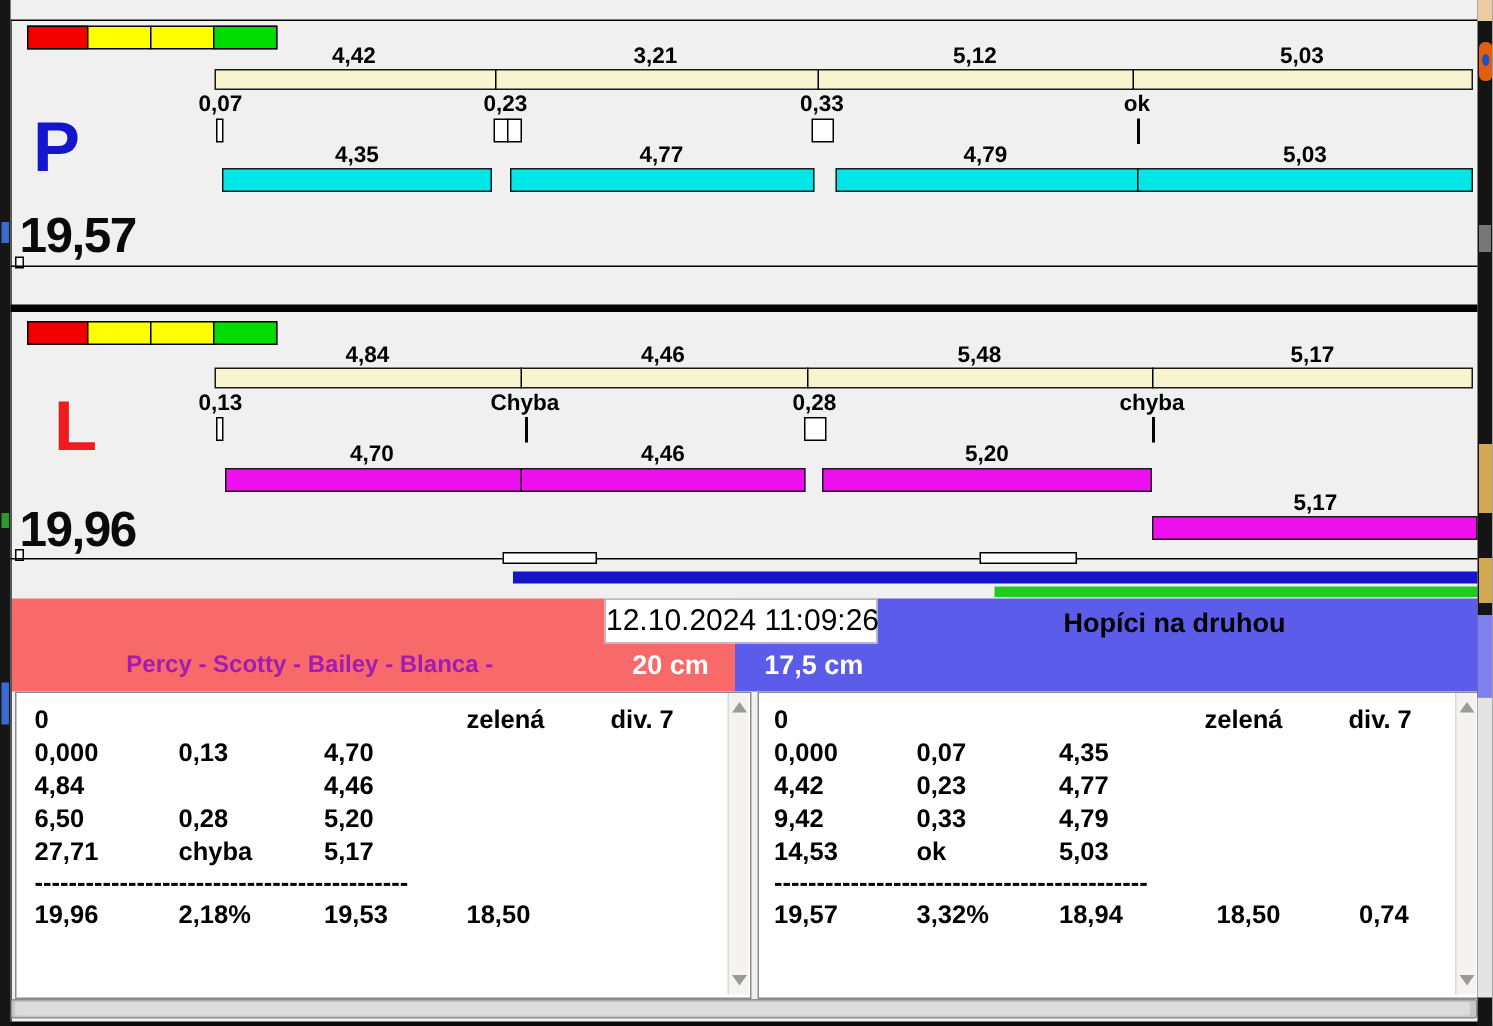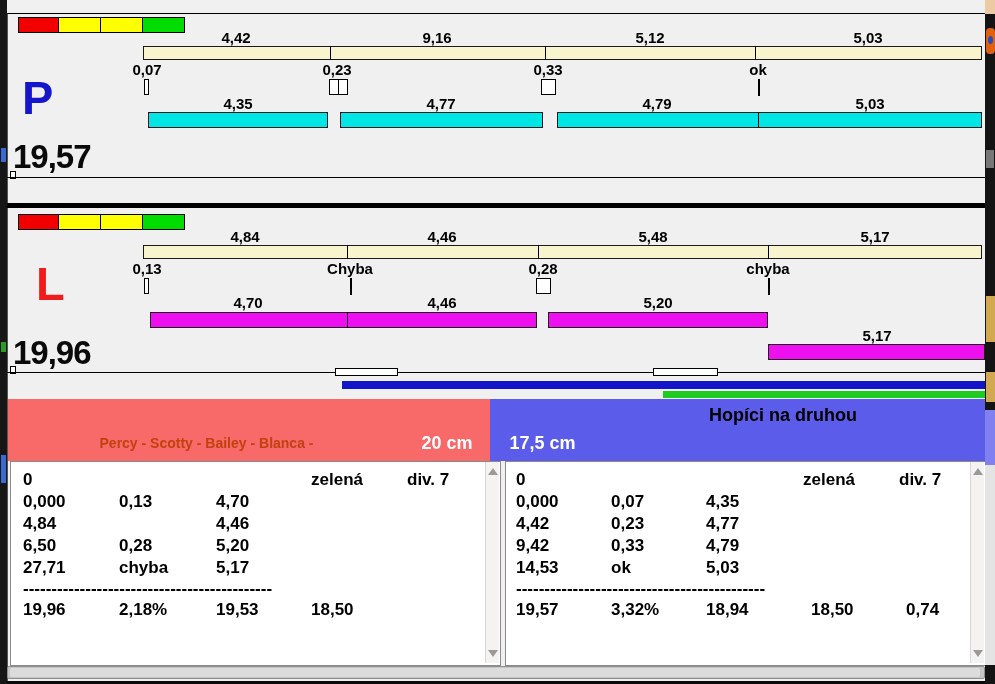--- a/index.html
+++ b/index.html
@@ -22,21 +22,21 @@
             letter-spacing:-1px;white-space:nowrap;line-height:34px;}
   .laneletter{position:absolute;font-size:47px;font-weight:bold;line-height:44px;}
   .tab{position:absolute;top:-10px;height:23px;background:#d6d2ca;border:1px solid #6a6a6a;
        border-bottom:none;border-radius:3px 3px 0 0;text-align:center;
        font-size:12px;font-weight:bold;color:#111;line-height:30px;overflow:hidden;
        box-sizing:border-box;}
   .tab.active{top:-12px;height:26px;background:#ecebe6;z-index:3;line-height:34px;}
   .sq{position:absolute;top:0;height:16px;border:1px solid #000;box-sizing:border-box;}
   .hdr-title{position:absolute;font-size:18px;font-weight:bold;color:#000;
              text-align:center;white-space:nowrap;}
-  .hdr-sub{position:absolute;font-size:14px;font-weight:bold;color:#c2410c;
+  .hdr-sub{position:absolute;font-size:16px;font-weight:bold;color:#a21caf;
            text-align:center;white-space:nowrap;}
   .chip{position:absolute;font-size:18px;font-weight:bold;color:#fff;
         text-align:center;white-space:nowrap;}
   .tbl{position:absolute;background:#fff;border:1px solid #8a8a8a;
        font-size:17px;font-weight:bold;color:#000;}
   .cell{position:absolute;white-space:nowrap;line-height:20px;}
   .dashes{position:absolute;overflow:hidden;white-space:nowrap;letter-spacing:0px;
           font-size:17px;font-weight:bold;line-height:14px;}
   .sb-track{position:absolute;background:#f4f3f1;border-left:1px solid #d8d8d8;}
   .arr-up{position:absolute;width:0;height:0;border-left:5px solid transparent;
@@ -54,21 +54,21 @@
 
   <div>
     <div class="sq" style="left:18px;top:17px;width:41px;background:#f20000;"></div>
     <div class="sq" style="left:58px;top:17px;width:43px;background:#ffff00;"></div>
     <div class="sq" style="left:100px;top:17px;width:43px;background:#ffff00;"></div>
     <div class="sq" style="left:142px;top:17px;width:43px;background:#00dc00;"></div>
 
     <div class="laneletter" style="left:22px;top:76px;color:#1515cc;">P</div>
 
     <div class="lbl" style="left:186px;top:30px;width:100px;">4,42</div>
-    <div class="lbl" style="left:387px;top:30px;width:100px;">9,16</div>
+    <div class="lbl" style="left:387px;top:30px;width:100px;">3,21</div>
     <div class="lbl" style="left:600px;top:30px;width:100px;">5,12</div>
     <div class="lbl" style="left:818px;top:30px;width:100px;">5,03</div>
 
     <div class="bar cream" style="left:143px;top:46px;width:839px;height:14px;"></div>
     <div class="sep" style="left:330px;top:46px;height:14px;"></div>
     <div class="sep" style="left:545px;top:46px;height:14px;"></div>
     <div class="sep" style="left:755px;top:46px;height:14px;"></div>
 
     <div class="lbl" style="left:107px;top:62px;width:80px;">0,07</div>
     <div class="lbl" style="left:297px;top:62px;width:80px;">0,23</div>
@@ -145,20 +145,22 @@
   <div class="abs" style="left:342px;top:381px;width:643px;height:8px;background:#1414c8;"></div>
   <div class="abs" style="left:663px;top:391px;width:322px;height:7px;background:#1ecb1e;"></div>
 
   <div class="abs" style="left:8px;top:399px;width:482px;height:62px;background:#f86a6a;"></div>
   <div class="abs" style="left:490px;top:399px;width:495px;height:62px;background:#5c5cea;"></div>
 
   <div class="hdr-sub" style="left:8px;top:435px;width:397px;">Percy - Scotty - Bailey - Blanca -</div>
 
   <div class="hdr-title" style="left:503px;top:405px;width:480px;margin-left:40px;">Hopíci na druhou</div>
 
+  <div class="abs" style="left:403px;top:399px;width:182px;height:30px;background:#fff;border:1px solid #b8b8b8;
+              font-size:20px;color:#000;text-align:center;line-height:29px;white-space:nowrap;">12.10.2024 11:09:26</div>
 
   <div class="chip" style="left:405px;top:433px;width:84px;">20 cm</div>
   <div class="chip" style="left:495px;top:433px;width:95px;">17,5 cm</div>
 
   <div class="tbl" style="left:10px;top:461px;width:489px;height:203px;">
     <span class="cell" style="left:12px;top:8px;">0</span>
     <span class="cell" style="left:300px;top:8px;">zelená</span>
     <span class="cell" style="left:396px;top:8px;">div. 7</span>
 
     <span class="cell" style="left:12px;top:30px;">0,000</span>

